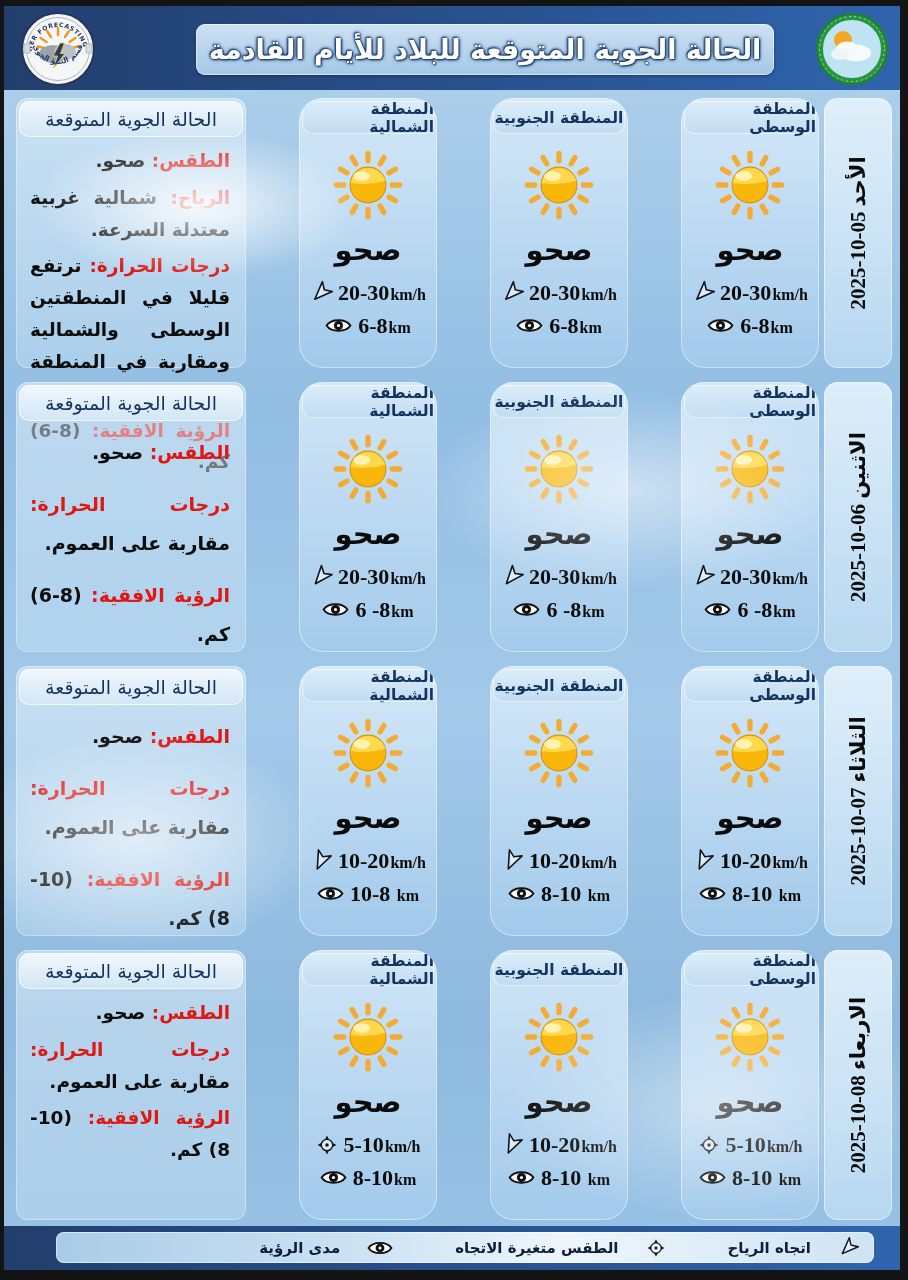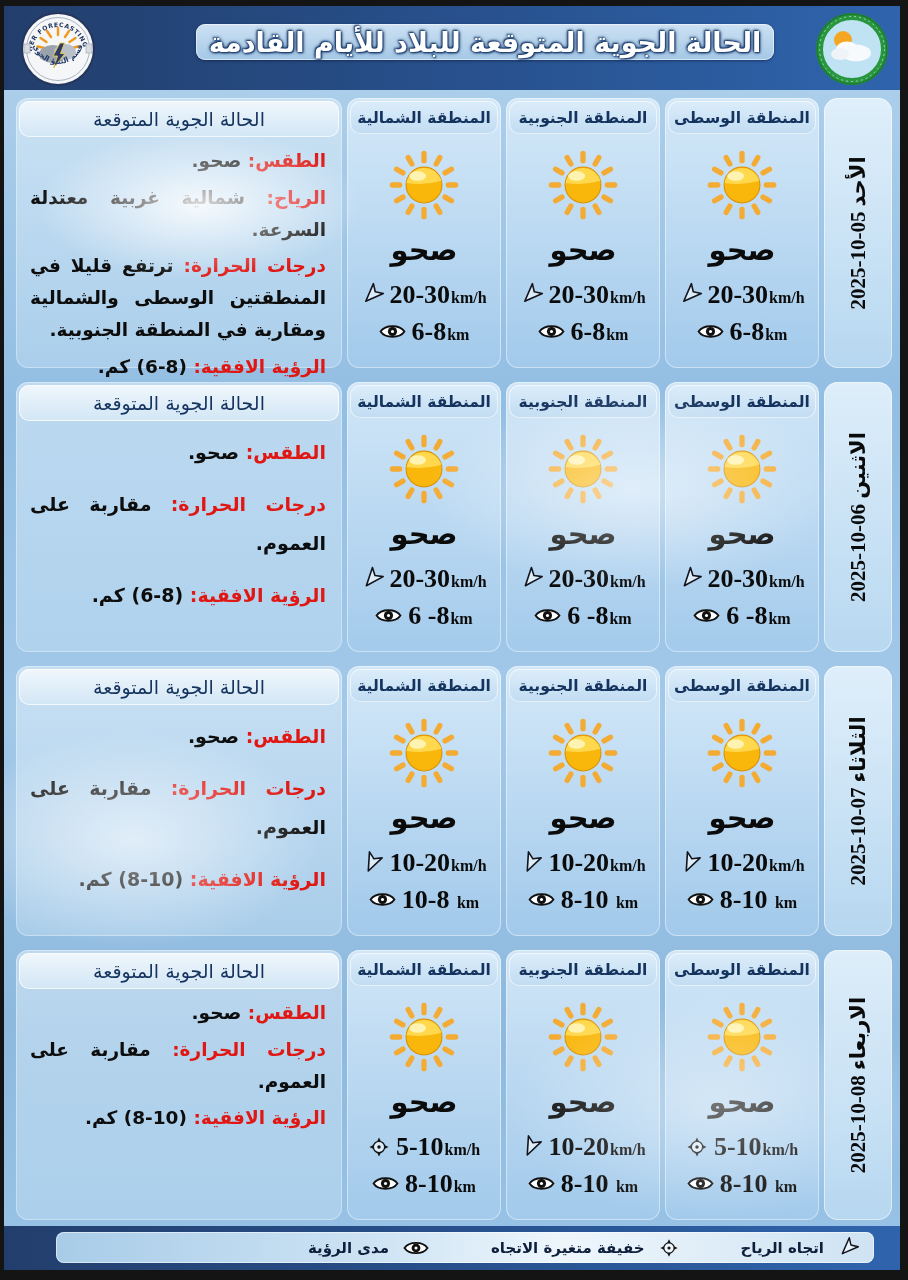--- a/index.html
+++ b/index.html
@@ -5,55 +5,55 @@
   html,body{margin:0;padding:0;background:#141414;width:908px;height:1280px;overflow:hidden;
             font-family:"DejaVu Sans",sans-serif;}
   #canvas{position:relative;width:908px;height:1280px;background:#141414;}
   .frame{position:absolute;left:4px;top:6px;width:896px;height:1264px;
          background:linear-gradient(90deg,#223e6c 0%,#28528f 55%,#2f64ad 100%);}
   
   .header{position:relative;height:84px;}
   .logo{position:absolute;}
   .logo-left{left:16px;top:5px;width:76px;height:76px;}
   .logo-right{right:12px;top:7px;width:72px;height:72px;}
-  .title-pill{position:absolute;left:192px;right:126px;top:18px;height:36px;border-radius:9px;
+  .title-pill{position:absolute;left:192px;right:126px;top:18px;height:51px;border-radius:9px;
               background:linear-gradient(180deg,#cde1f3,#a4c8e6);
               box-shadow:inset 0 0 0 1px rgba(255,255,255,.55),0 1px 3px rgba(0,0,20,.4);
               display:flex;align-items:center;justify-content:center;}
   .title-text{font-size:27px;font-weight:bold;color:#ffffff;direction:rtl;
               text-shadow:0 0 2px #173a6e,0 0 4px #173a6e,1px 1px 2px #12305d,-1px -1px 2px #12305d;}
   
   .sky{position:relative;height:1136px;overflow:hidden;
        background:linear-gradient(180deg,#abceea 0%,#92bee3 28%,#a3c9e9 55%,#8db9de 82%,#97c2e5 100%);}
   .cloud{position:absolute;pointer-events:none;
          background:radial-gradient(ellipse at center,rgba(255,255,255,.85) 0%,rgba(255,255,255,0) 70%);}
   .day-row{height:284px;box-sizing:border-box;padding:8px 8px 6px 12px;display:flex;direction:rtl;gap:5px;}
   
   .date-col{flex:none;width:68px;border-radius:14px;position:relative;
             background:linear-gradient(180deg,rgba(228,242,252,.92),rgba(188,219,242,.85));
             box-shadow:inset 0 0 0 1px rgba(255,255,255,.5);}
   .date-rot{position:absolute;top:50%;left:50%;transform:translate(-50%,-50%) rotate(-90deg);
             white-space:nowrap;direction:rtl;}
   .date-day{font-size:21px;font-weight:bold;color:#0a0a0a;}
   .date-num{font-family:"Liberation Serif",serif;font-size:21px;font-weight:bold;color:#0a0a0a;letter-spacing:.5px;}
   
-  .region-card{flex:none;width:154px;border-radius:12px;overflow:hidden;display:flex;flex-direction:column;
+  .region-card{flex:none;width:138px;border-radius:24px;overflow:hidden;display:flex;flex-direction:column;
                background:linear-gradient(180deg,rgba(218,236,250,.88),rgba(165,204,237,.8));
-               box-shadow:inset 0 0 0 1px rgba(255,255,255,.45);}
+               box-shadow:inset 0 0 0 1px rgba(255,255,255,.45);margin-left:48px;}
   .region-head{height:33px;margin:3px;border-radius:10px;flex:none;
                background:linear-gradient(180deg,#dcedfa,#c1dcf2);
                box-shadow:inset 0 0 0 1px rgba(255,255,255,.6);
                color:#14335e;font-weight:bold;font-size:15.5px;
                display:flex;align-items:center;justify-content:center;direction:rtl;}
   .region-body{flex:1;display:flex;flex-direction:column;align-items:center;}
   .sun{width:76px;height:76px;margin-top:10px;}
   .cond{font-size:29px;font-weight:bold;color:#0b0b0b;margin-top:12px;line-height:1.1;}
   .metric{direction:ltr;display:flex;align-items:center;gap:6px;margin-top:15px;}
   .metric.vis{margin-top:11px;}
-  .metric .val{font-family:"Liberation Serif",serif;font-weight:bold;font-size:26px;color:#0b0b0b;line-height:1;}
+  .metric .val{font-family:"Liberation Serif",serif;font-weight:bold;font-size:22px;color:#0b0b0b;line-height:1;}
   .metric .unit{font-family:"Liberation Serif",serif;font-weight:bold;font-size:16px;color:#0b0b0b;margin-left:1px;}
   .w-icon{display:inline-flex;}
   .w-icon svg{display:block;overflow:visible;}
   
   .desc{flex:1;display:flex;flex-direction:column;border-radius:12px;min-width:0;
         background:linear-gradient(180deg,rgba(233,245,253,.5),rgba(199,226,245,.42));
         box-shadow:inset 0 0 0 1px rgba(255,255,255,.35);}
   .desc-head{height:36px;margin:3px 3px 0;border-radius:10px;flex:none;
              background:linear-gradient(180deg,#f0f7fc,#d2e6f5);
              box-shadow:inset 0 0 0 1px rgba(255,255,255,.7);
@@ -63,21 +63,21 @@
   .desc-body p{margin:0 0 13px;font-size:19px;font-weight:bold;color:#0d0d0d;line-height:2.05;}
   .desc-body .fc-label{color:#e01712;}
   .desc-body.compact{padding-top:8px;}
   .desc-body.compact p{margin:0 0 5px;line-height:1.72;font-size:18.5px;}
   
   .bottom{position:relative;height:44px;}
   .bottom-pill{position:absolute;left:52px;right:26px;top:6px;height:31px;border-radius:8px;
                background:linear-gradient(90deg,#a8cce8 0%,#cfe4f4 40%,#eef6fc 62%,#cfe3f3 100%);
                box-shadow:inset 0 0 0 1px rgba(255,255,255,.5);}
   .legend{position:absolute;right:42px;top:6px;height:31px;display:flex;direction:rtl;align-items:center;gap:62px;}
-  .legend-item{display:flex;direction:rtl;align-items:center;gap:14px;
+  .legend-item{display:flex;direction:rtl;align-items:center;gap:27px;
                font-size:15px;font-weight:bold;color:#0e1f3c;}
 </style>
 </head>
 <body>
 
 <div id="canvas">
   <div class="frame">
 
     <div class="header">
       <svg class="logo logo-left" viewBox="0 0 76 76">
@@ -775,21 +775,21 @@
           <span class="w-icon">
             <svg width="20" height="20" viewBox="0 0 24 24">
               <circle cx="12" cy="12" r="6.2" fill="rgba(250,253,255,.6)" stroke="#141414" stroke-width="1.5"></circle>
               <circle cx="12" cy="12" r="1.9" fill="#141414"></circle>
               <path d="M12,1.6 l2.2,4.4 h-4.4 Z" fill="#141414"></path>
               <path d="M12,22.4 l2.2,-4.4 h-4.4 Z" fill="#141414"></path>
               <path d="M1.6,12 l4.4,-2.2 v4.4 Z" fill="#141414"></path>
               <path d="M22.4,12 l-4.4,-2.2 v4.4 Z" fill="#141414"></path>
             </svg>
           </span>
-          <span>خفيفة متغيرة الاتجاه</span>
+          <span>الطقس متغيرة الاتجاه</span>
         </div>
         <div class="legend-item">
           <span class="w-icon">
             <svg width="26" height="18" viewBox="0 0 26 18">
               <path d="M1.5,9 C6,2.2 20,2.2 24.5,9 C20,15.8 6,15.8 1.5,9 Z" fill="#fdfeff" stroke="#101010" stroke-width="1.8"></path>
               <circle cx="13" cy="9" r="4.4" fill="#101010"></circle>
               <circle cx="13" cy="9" r="1.5" fill="#ffffff"></circle>
             </svg>
           </span>
           <span>مدى الرؤية</span>

